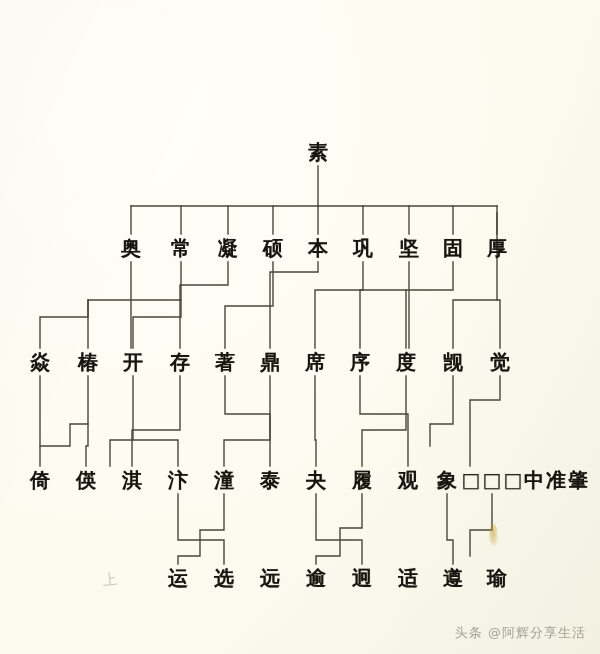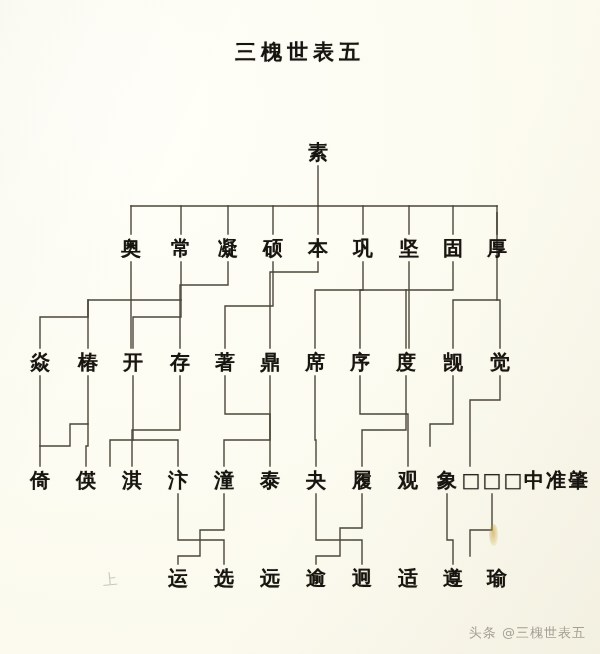--- a/index.html
+++ b/index.html
@@ -79,21 +79,20 @@
     pointer-events:none;
   }
 </style>
 </head>
 <body>
 
 <div id="page">
 
   <div id="grain"></div>
 
-  <div id="title">三槐世表五</div>
 
   <svg id="svg-layer" viewBox="0 0 600 654" xmlns="http://www.w3.org/2000/svg">
     <g id="lines" fill="none" stroke="#4a463a" stroke-width="1.4" stroke-linecap="square" stroke-linejoin="miter">
         <path d="M318,166 L318,206"></path>
         <path d="M131,206 L497,206"></path>
         <path d="M131,206 L131,234"></path>
         <path d="M181,206 L181,234"></path>
         <path d="M228,206 L228,234"></path>
         <path d="M273,206 L273,234"></path>
         <path d="M318,206 L318,234"></path>
@@ -181,15 +180,15 @@
       <div class="node" style="left: 362px; top: 578px;">迥</div>
       <div class="node" style="left: 408px; top: 578px;">适</div>
       <div class="node" style="left: 453px; top: 578px;">遵</div>
       <div class="node" style="left: 497px; top: 578px;">瑜</div>
     </div>
 
   <div id="stain"></div>
 
   <div id="faint-mark">上</div>
 
-  <div id="watermark">头条 @三槐世表五</div>
+  <div id="watermark">头条 @阿辉分享生活</div>
 
 </div>
 
 </body></html>

